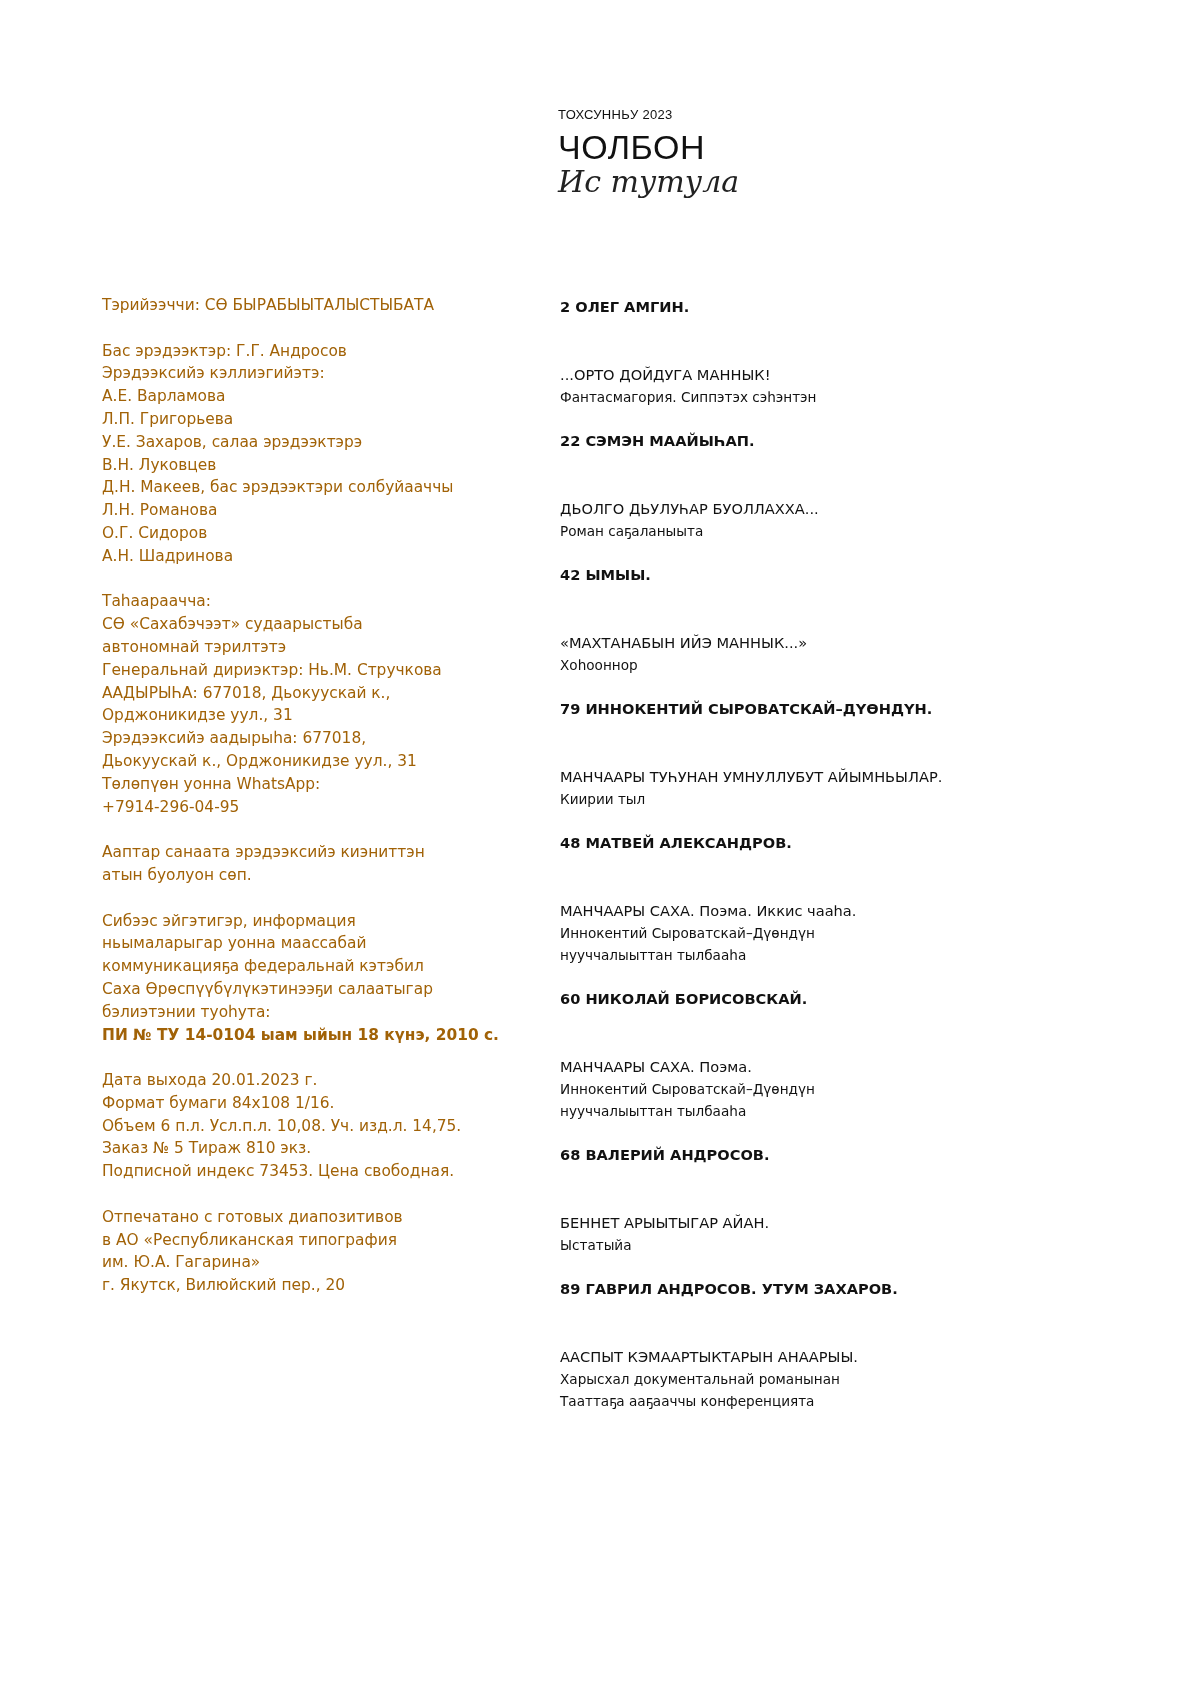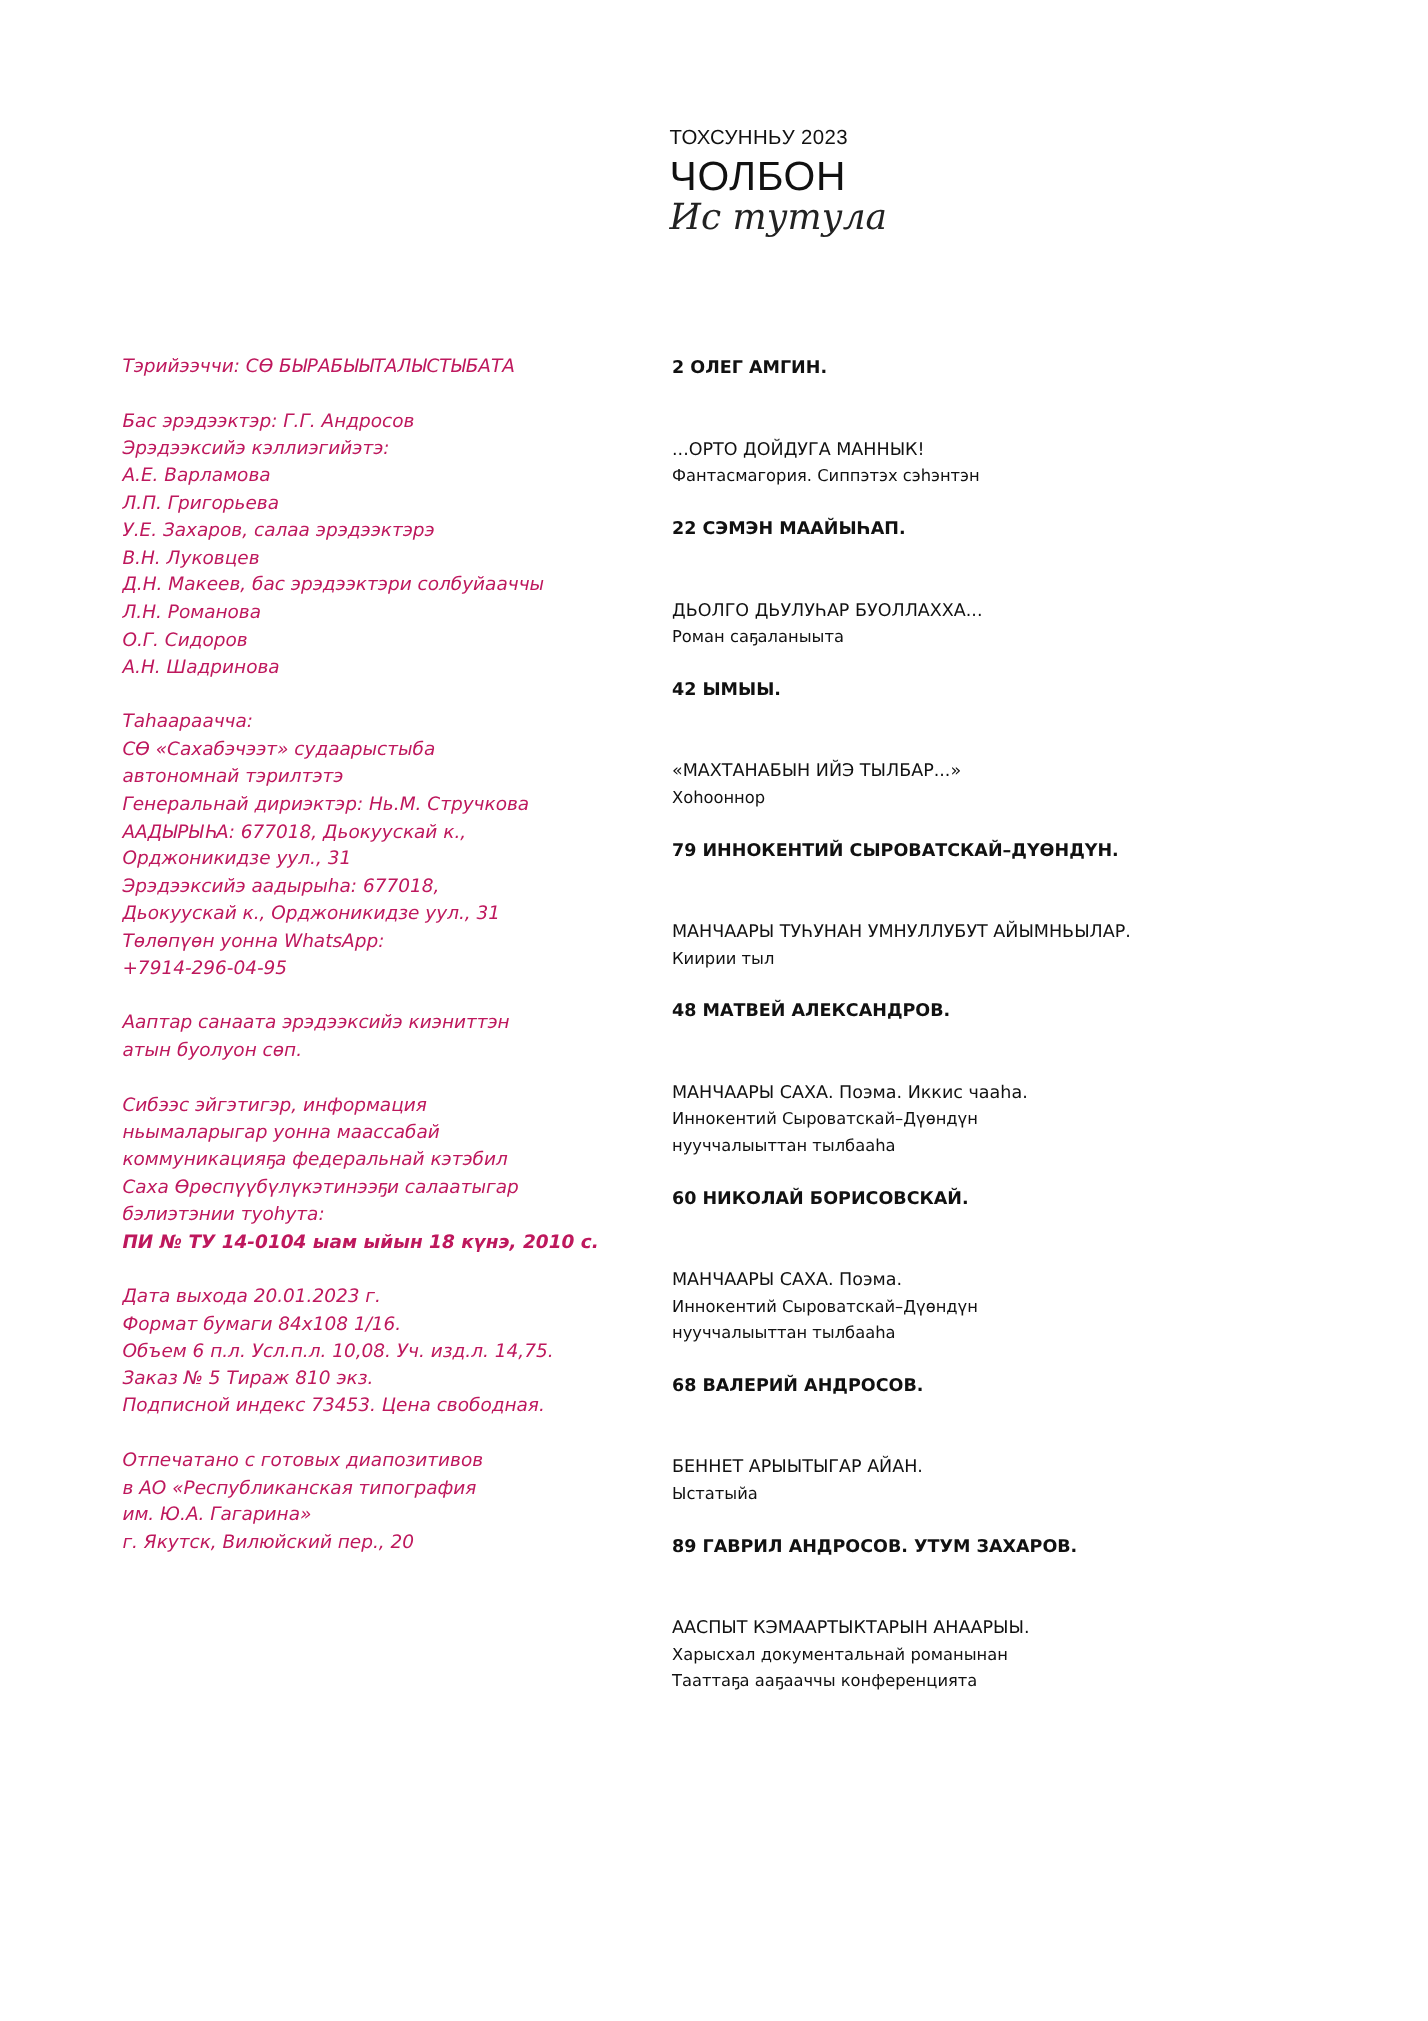--- a/index.html
+++ b/index.html
@@ -14,21 +14,21 @@
       overflow: hidden;
       color: #111111;
       font-family: "Liberation Sans", "DejaVu Sans", sans-serif;
     }
     .masthead {
       position: absolute;
       left: 558px;
       top: 106px;
     }
     .masthead .issue {
-      font-size: 17px;
+      font-size: 13px;
       letter-spacing: 0.3px;
       line-height: 18px;
       color: #111;
     }
     .masthead .title {
       font-size: 34px;
       line-height: 38px;
       margin-top: 4px;
       letter-spacing: 0.5px;
       color: #111;
@@ -42,22 +42,21 @@
       color: #222;
     }
     .left-col {
       position: absolute;
       left: 102px;
       top: 294px;
       width: 400px;
       font-family: "DejaVu Sans", sans-serif;
       font-size: 15.4px;
       line-height: 22.8px;
-      color: #be185d;
-      font-style: italic;
+      color: #a16207;
     }
     .left-col .line {
       white-space: nowrap;
     }
     .left-col .gap {
       height: 22.8px;
     }
     .left-col .bold {
       font-weight: bold;
     }
@@ -152,21 +151,21 @@
     <div class="sub">...ОРТО ДОЙДУГА МАННЫК!</div>
     <div class="note">Фантасмагория. Сиппэтэх сэһэнтэн</div>
   </div>
   <div class="toc-item">
     <div class="head">22 СЭМЭН МААЙЫҺАП.</div>
     <div class="sub">ДЬОЛГО ДЬУЛУҺАР БУОЛЛАХХА...</div>
     <div class="note">Роман саҕаланыыта</div>
   </div>
   <div class="toc-item">
     <div class="head">42 ЫМЫЫ.</div>
-    <div class="sub">«МАХТАНАБЫН ИЙЭ ТЫЛБАР...»</div>
+    <div class="sub">«МАХТАНАБЫН ИЙЭ МАННЫК...»</div>
     <div class="note">Хоһооннор</div>
   </div>
   <div class="toc-item">
     <div class="head">79 ИННОКЕНТИЙ СЫРОВАТСКАЙ–ДҮӨНДҮН.</div>
     <div class="sub">МАНЧААРЫ ТУҺУНАН УМНУЛЛУБУТ АЙЫМНЬЫЛАР.</div>
     <div class="note">Киирии тыл</div>
   </div>
   <div class="toc-item">
     <div class="head">48 МАТВЕЙ АЛЕКСАНДРОВ.</div>
     <div class="sub">МАНЧААРЫ САХА. Поэма. Иккис чааһа.</div>

